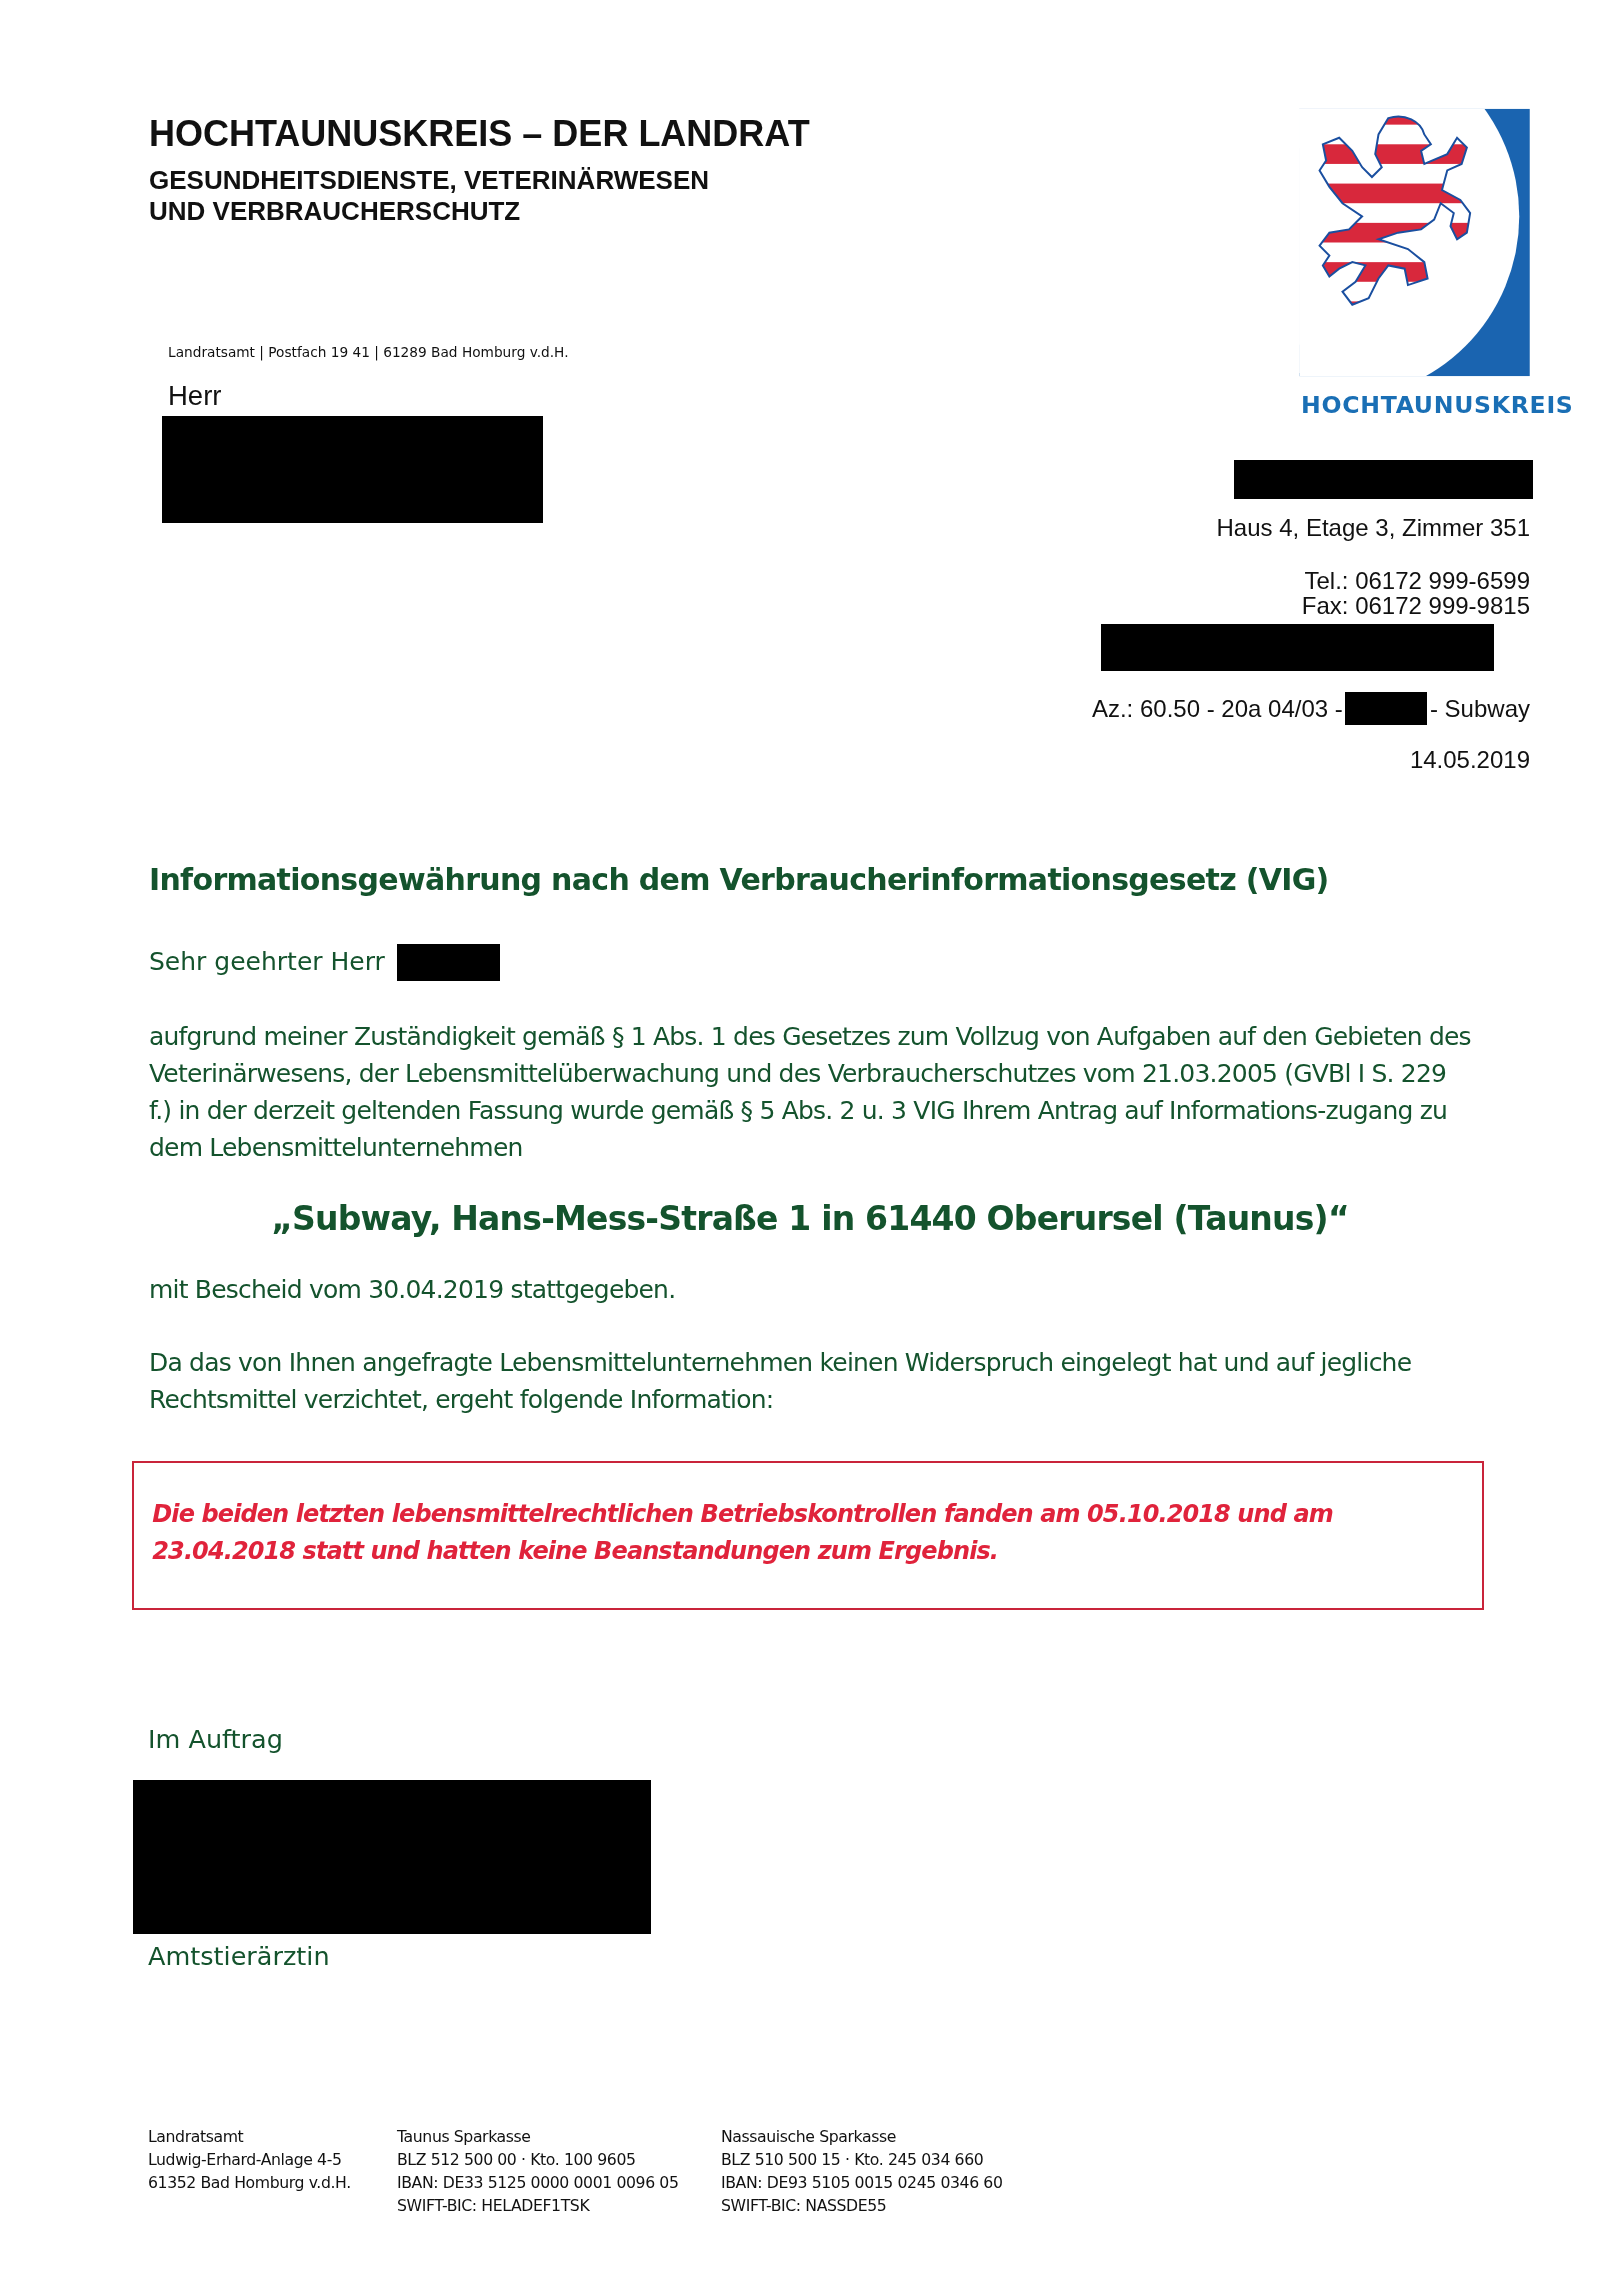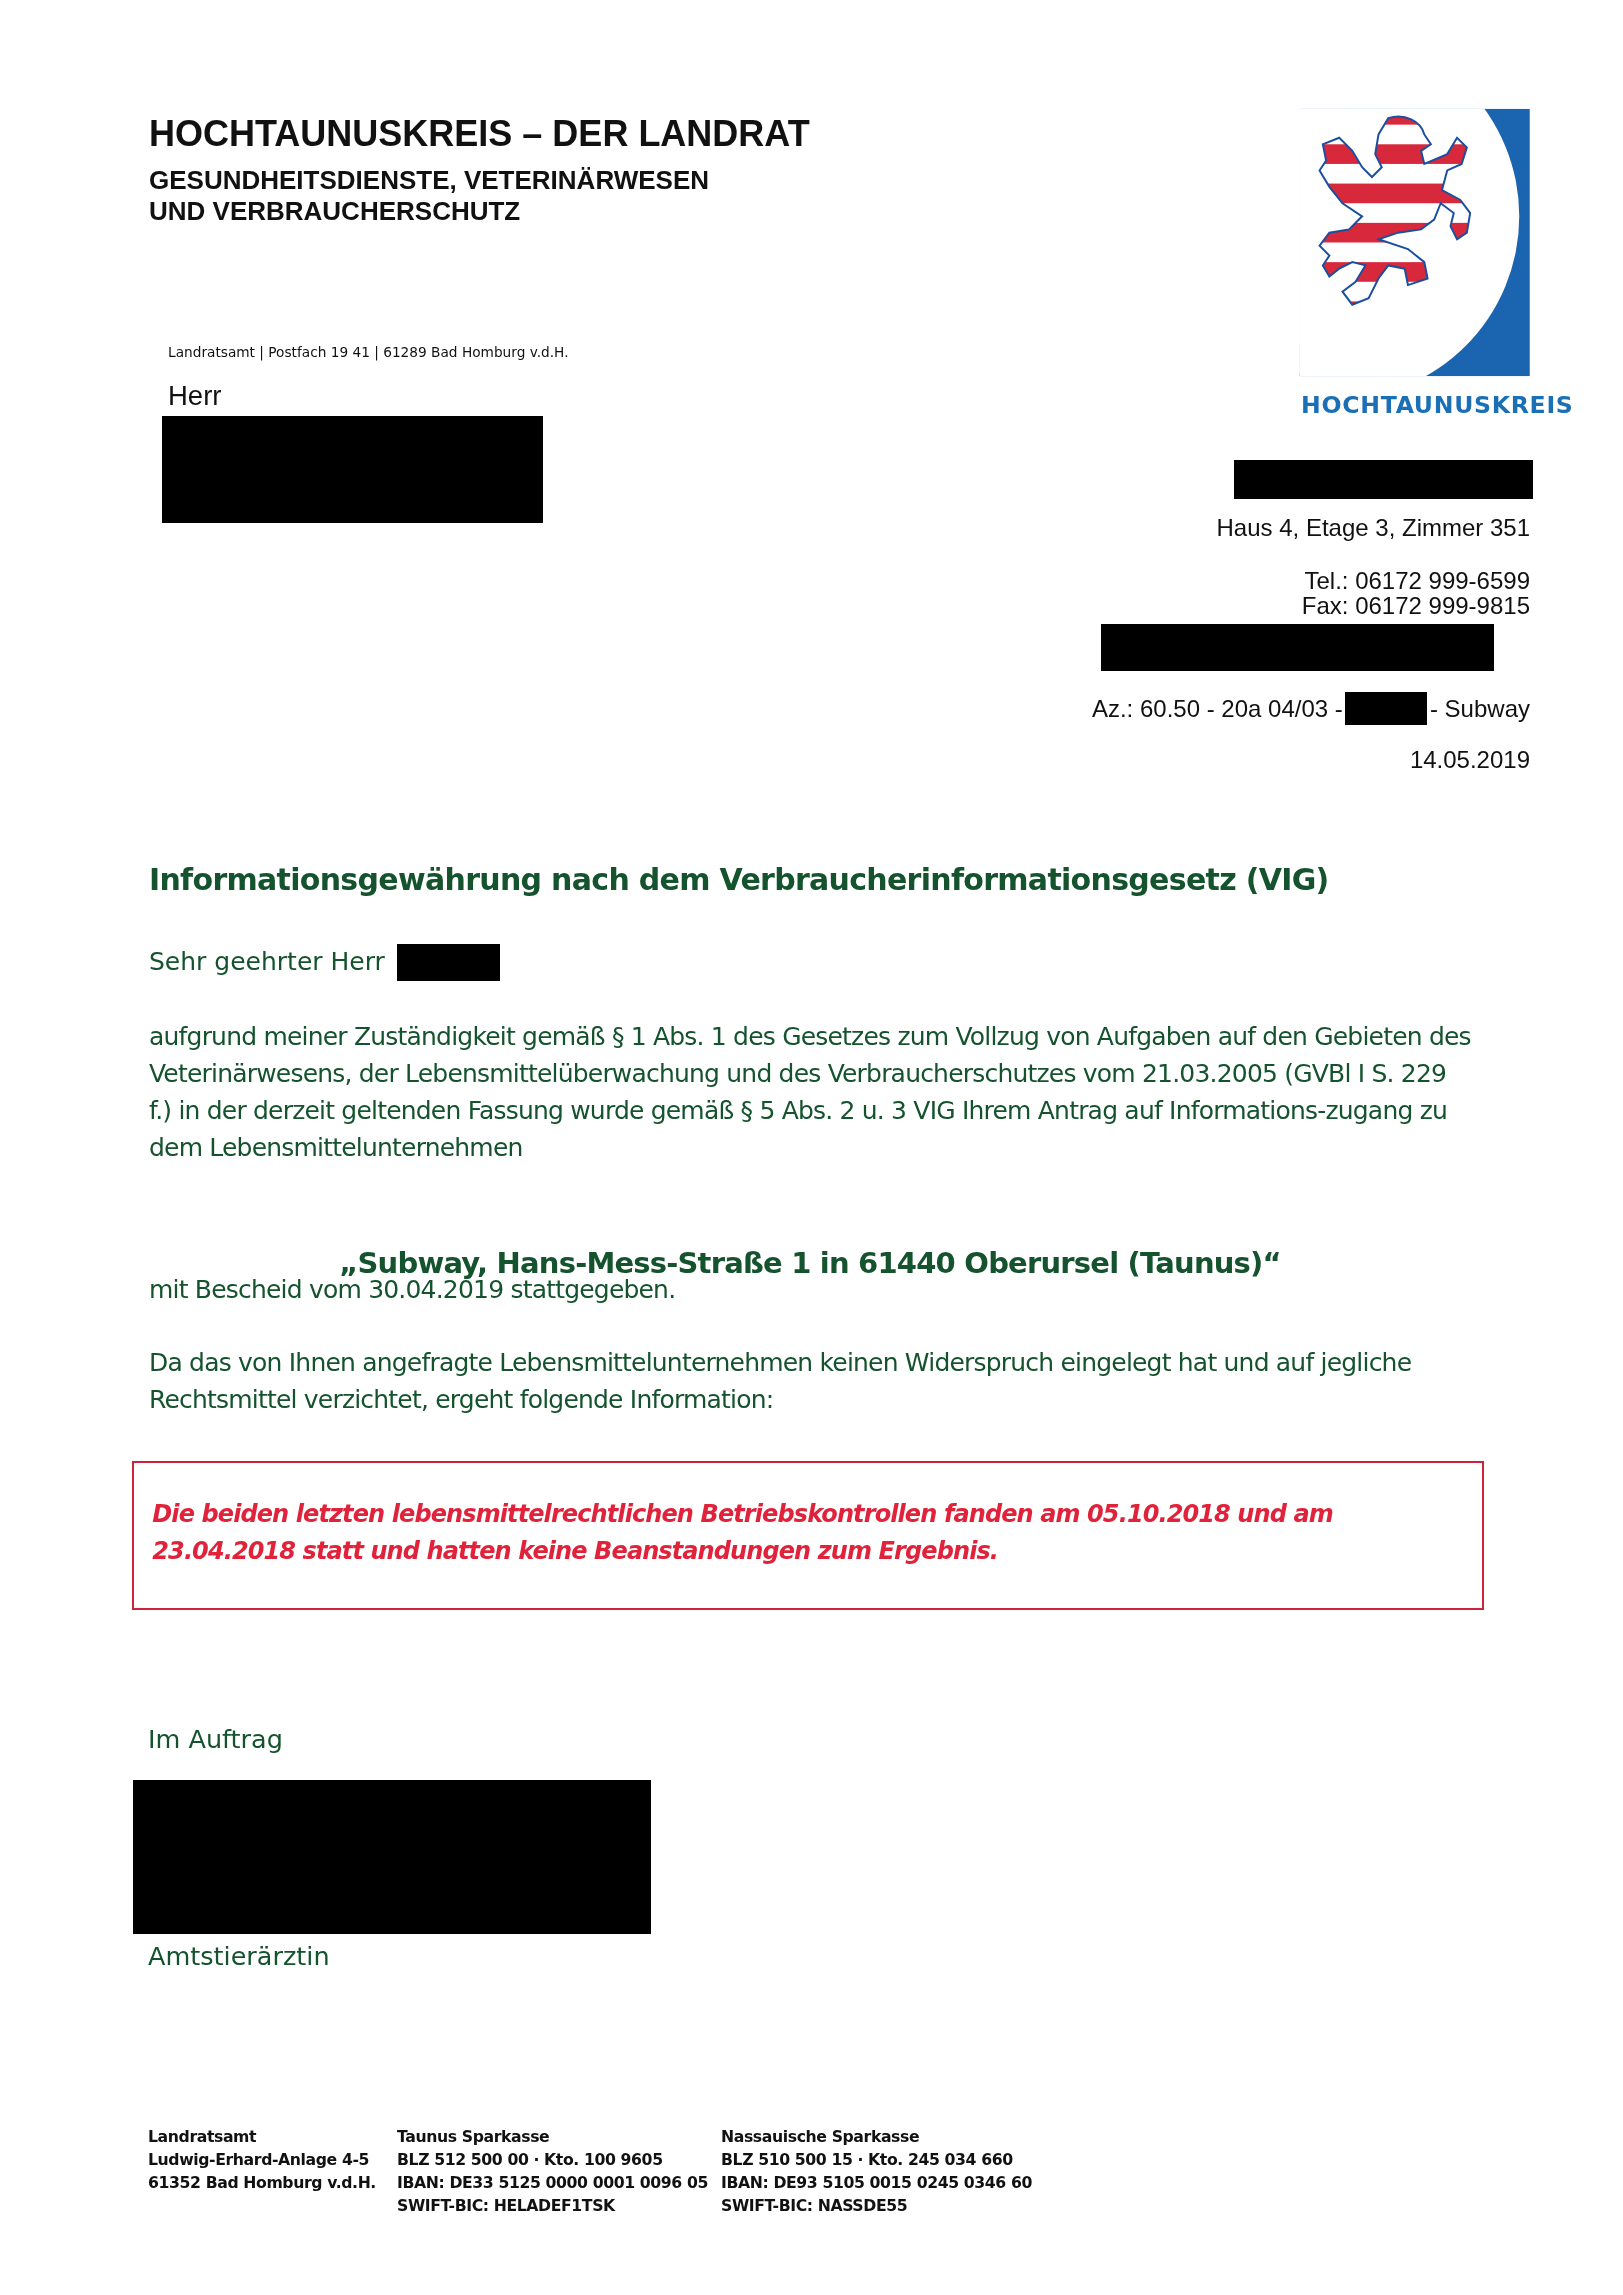--- a/index.html
+++ b/index.html
@@ -10,25 +10,25 @@
   .return-addr { left: 168px; top: 344px; font-family: "DejaVu Sans", sans-serif; font-size: 13.7px; color: #111; white-space: nowrap; }
   .salutation-herr { left: 168px; top: 380px; font-family: "Liberation Sans", sans-serif; font-size: 27.5px; color: #111; }
   .redact { background: #000; }
   .logo { left: 1290px; top: 105px; width: 249px; height: 275px; }
   .logo-text { left: 1301px; top: 391px; font-family: "DejaVu Sans", sans-serif; font-weight: 700; font-size: 23.6px; color: #1a6fb5; letter-spacing: 0.7px; white-space: nowrap; }
   .right-block { right: 93px; font-family: "Liberation Sans", sans-serif; font-size: 24px; color: #111; text-align: right; white-space: nowrap; }
   .body-font { font-family: "DejaVu Sans", sans-serif; color: #14532d; }
   .subject { left: 149px; top: 862px; font-size: 30px; font-weight: 700; white-space: nowrap; letter-spacing: -0.7px; }
   .greeting { left: 149px; top: 944px; font-size: 25px; white-space: nowrap; }
   .para { left: 149px; width: 1322px; font-size: 25px; line-height: 37px; letter-spacing: -0.8px; }
-  .center-line { left: 149px; width: 1322px; text-align: center; font-size: 29px; font-weight: 700; letter-spacing: -0.8px; margin-top: 47px; }
+  .center-line { left: 149px; width: 1322px; text-align: center; font-size: 33px; font-weight: 700; letter-spacing: -0.8px; }
   .info-box { left: 132px; top: 1461px; width: 1352px; height: 149px; border: 2px solid #c9243a; box-sizing: border-box; }
   .info-text { left: 18.3px; top: 33px; width: 1315px; font-family: "DejaVu Sans", sans-serif; font-style: italic; font-weight: 700; font-size: 24px; line-height: 37px; color: #e0233b; letter-spacing: -0.9px; }
   .closing { left: 148px; font-size: 25.5px; white-space: nowrap; }
-  .footer-col { top: 2125px; font-family: "DejaVu Sans", sans-serif; font-size: 15.7px; line-height: 23px; color: #111; white-space: nowrap; letter-spacing: -0.4px; font-weight: bold; }
+  .footer-col { top: 2125px; font-family: "DejaVu Sans", sans-serif; font-size: 15.7px; line-height: 23px; color: #111; white-space: nowrap; letter-spacing: -0.4px; }
 </style>
 </head>
 <body>
 
 <div class="abs head-title">HOCHTAUNUSKREIS – DER LANDRAT</div>
 <div class="abs head-sub">
   <div>GESUNDHEITSDIENSTE, VETERINÄRWESEN</div>
   <div>UND VERBRAUCHERSCHUTZ</div>
 </div>
 

